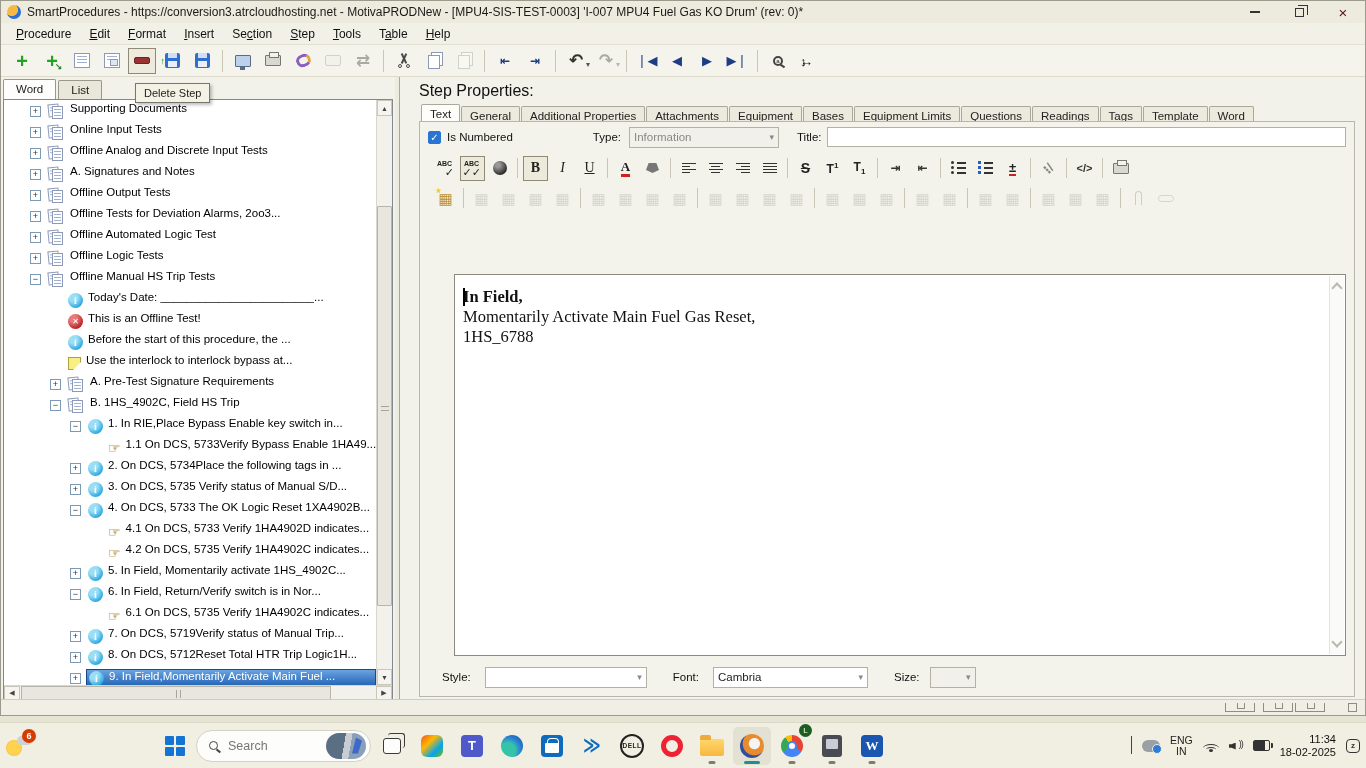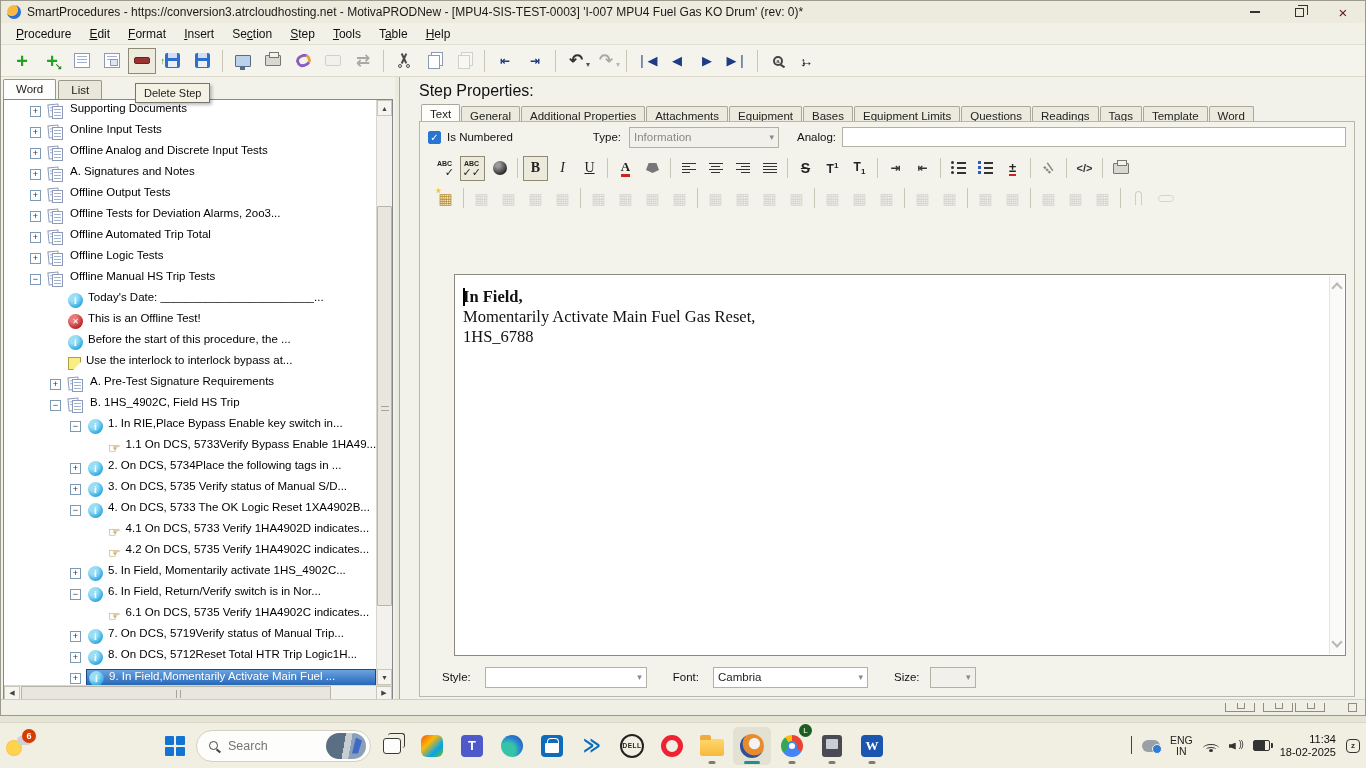--- a/index.html
+++ b/index.html
@@ -493,21 +493,21 @@
                     <i></i>
                     <i></i>
                   </span>
                   <span class="pg pg2">
                     <i></i>
                     <i></i>
                     <i></i>
                   </span>
                 </span>
               </span>
-              <span class="lbl">Offline Automated Trip Total</span>
+              <span class="lbl">Offline Automated Logic Test</span>
             </span>
           </div>
           <div class="trow" style="padding-left: 26px;">
             <span class="exp">+</span>
             <span class="hl">
               <span class="ticon">
                 <span class="ic-section">
                   <span class="pg pg1">
                     <i></i>
                     <i></i>
@@ -771,21 +771,21 @@
         <div class="fieldrow">
           <span class="cbwrap">
             <span class="cb">✓</span>
             <span>Is Numbered</span>
           </span>
           <span class="flabel" style="margin-left:80px;">Type:</span>
           <span class="combo disabled" style="width:150px;margin-left:8px;">
             <span>Information</span>
             <i class="chev">▾</i>
           </span>
-          <span class="flabel" style="margin-left:18px;">Analog:</span>
+          <span class="flabel" style="margin-left:18px;">Title:</span>
           <input class="titleinput" value="" style="">
         </div>
         <div class="fmtbar" id="fmtbar">
             <div class="fbtn">
               <span class="abc">ABC</span>
               <b class="chk">✓</b>
             </div>
             <div class="fbtn pressed">
               <span class="abc">ABC</span>
               <b class="chk">✓✓</b>

